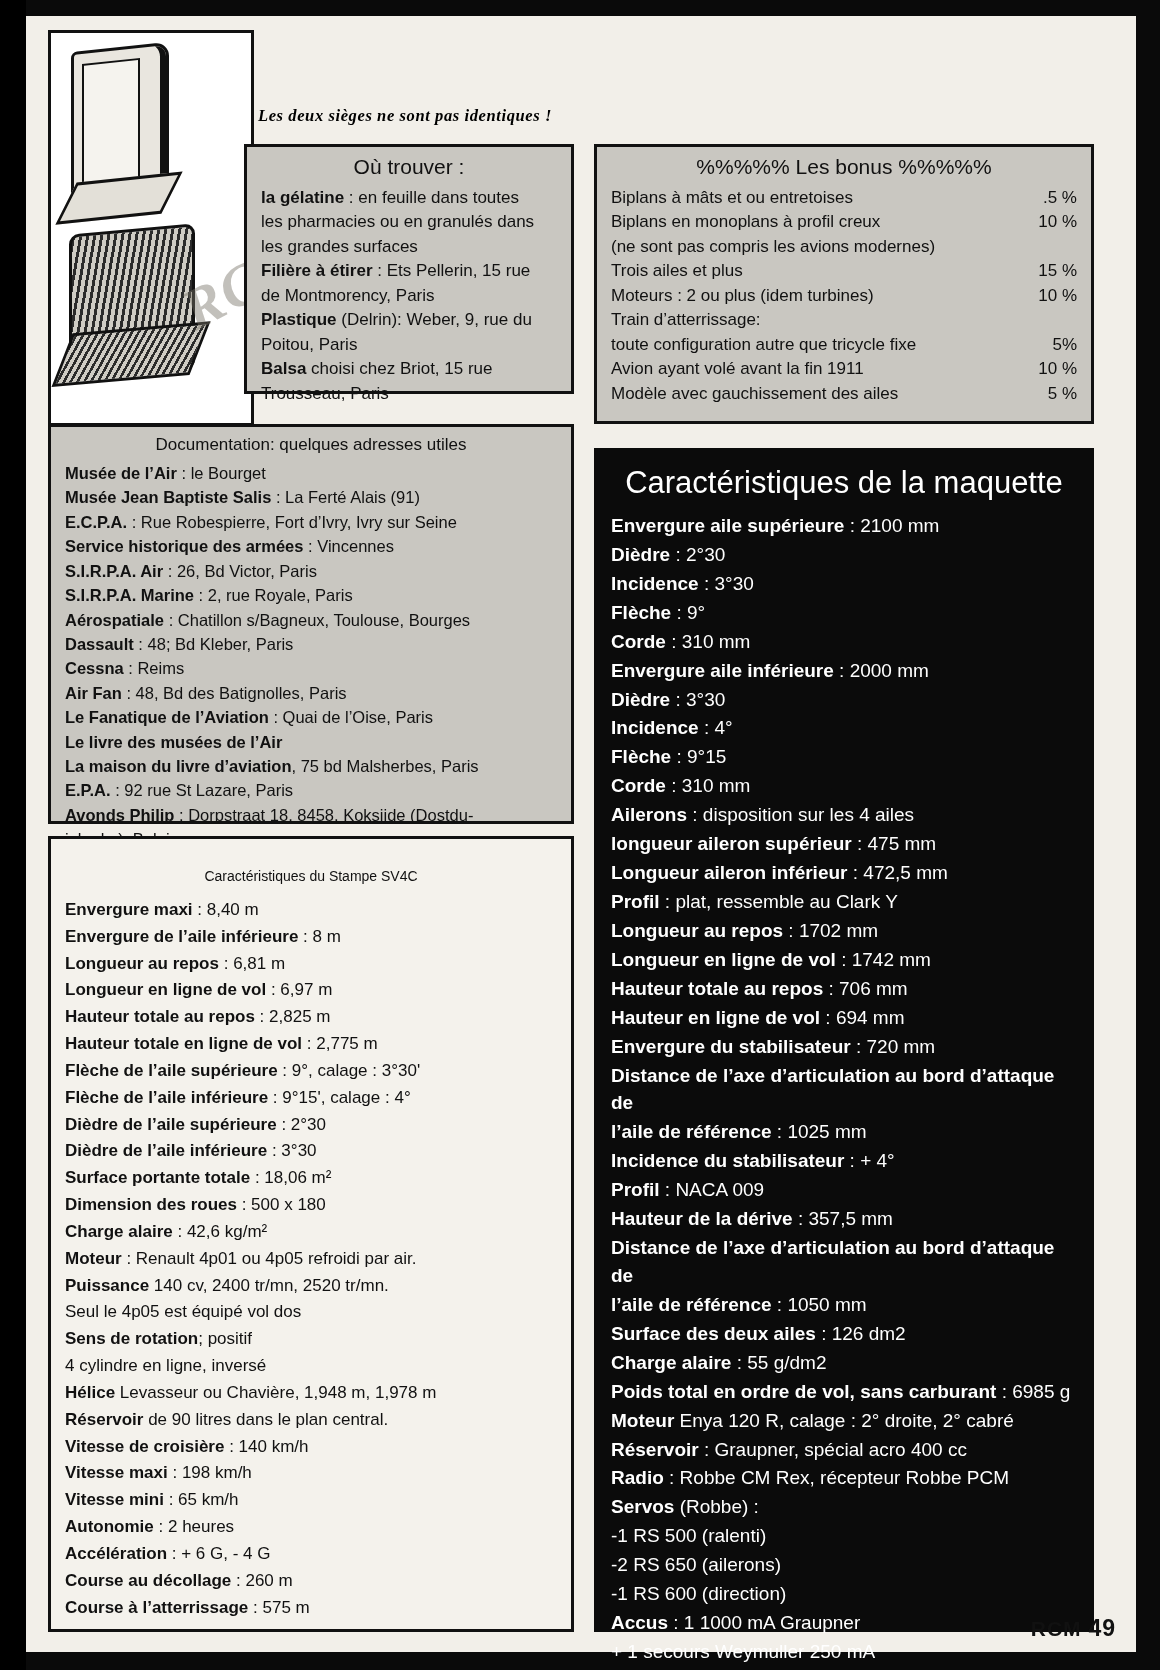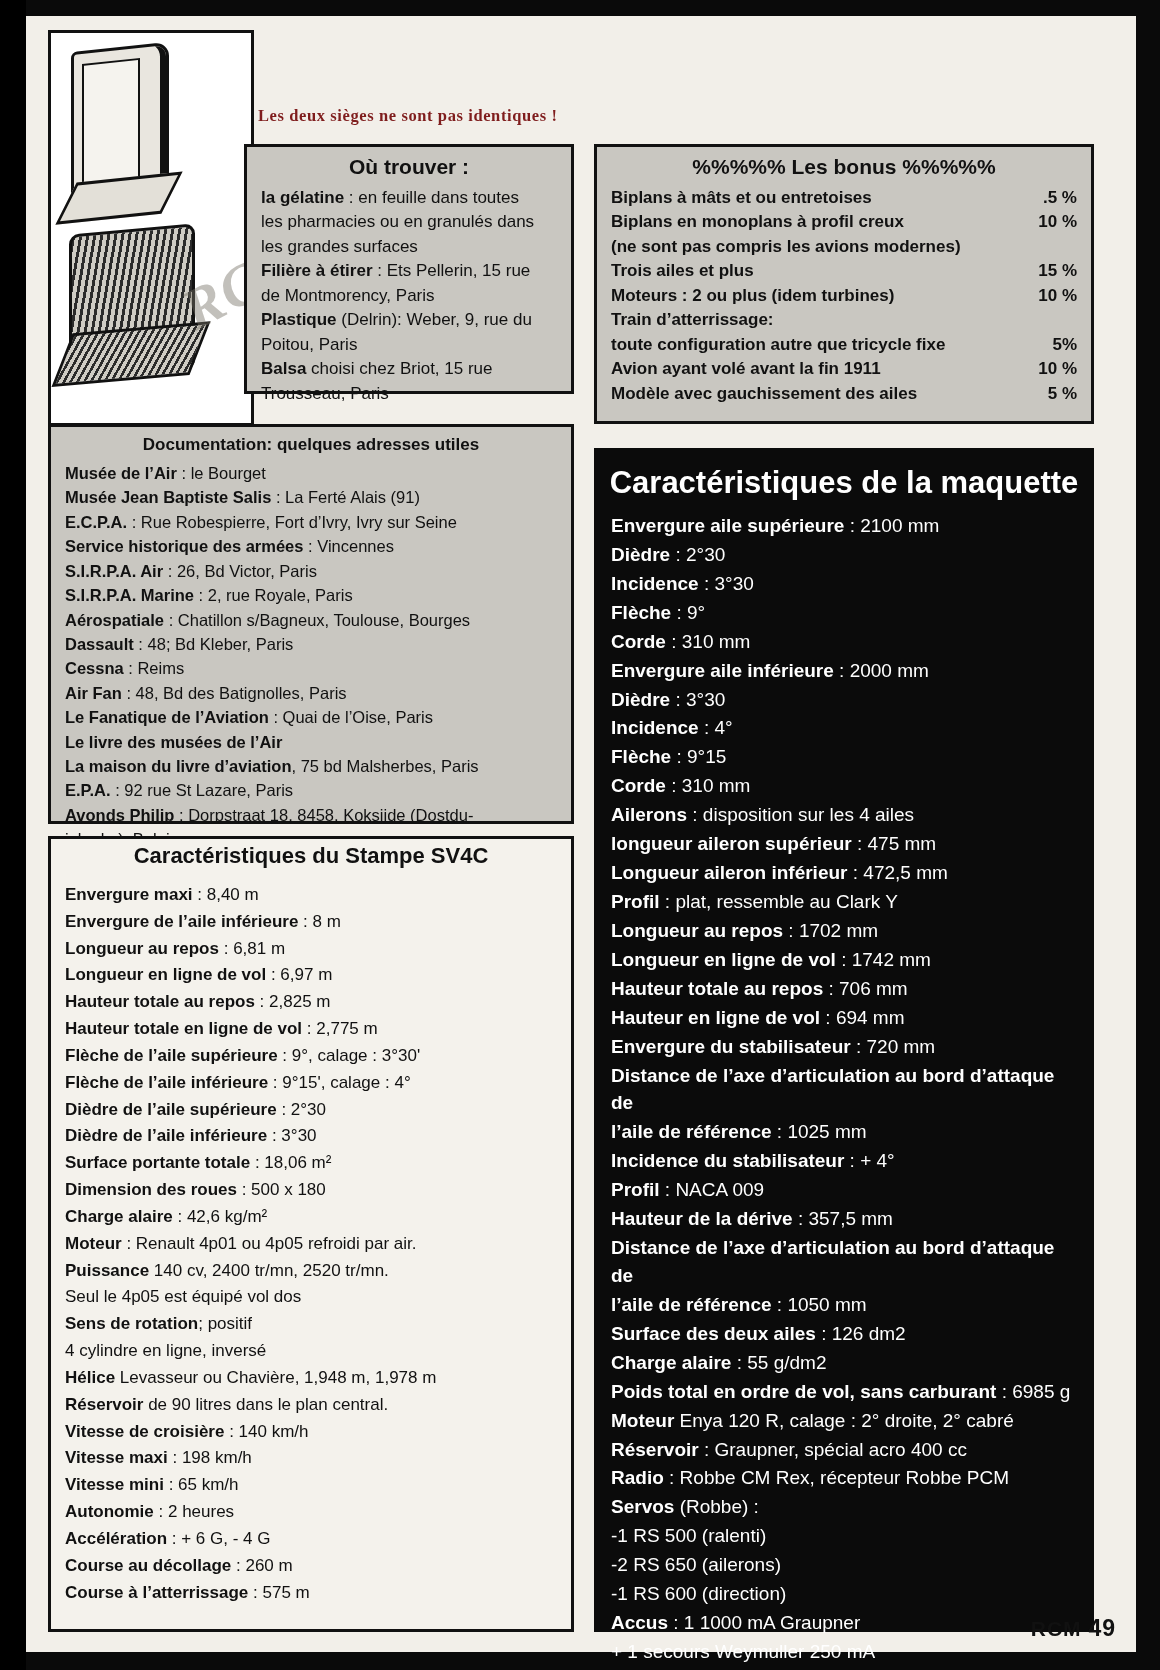--- a/index.html
+++ b/index.html
@@ -48,42 +48,42 @@
     color:rgba(120,115,105,.45);
     font-family:"Liberation Serif", serif;
     font-size:58px;font-style:italic;font-weight:bold;
     transform:rotate(-28deg);
     letter-spacing:2px;
     pointer-events:none;
   }
   .caption{
     position:absolute;left:232px;top:88px;width:330px;
     font-family:"Liberation Serif", serif;
-    font-weight:bold;font-size:16.5px;line-height:1.45;
-    color:#7f1d1d;letter-spacing:.6px;
+    font-weight:bold;font-style:italic;font-size:16.5px;line-height:1.45;
+    color:#000000;letter-spacing:.6px;
   }
 
   
   .box{position:absolute;box-sizing:border-box;}
   .box.light{background:#c9c7c1;border:3px solid #111;}
   .box.white{background:#f4f2ec;border:3px solid #111;}
   .box.dark{background:#0b0b0b;border:3px solid #0b0b0b;color:#fff;}
 
   .btitle{
-    text-align:center;font-weight:bold;font-size:21px;color:#111;
+    text-align:center;font-weight:normal;font-size:21px;color:#111;
     padding:8px 6px 6px 6px;
   }
   .box.dark .btitle{color:#fff;font-size:31px;}
   .blist{padding:0 14px 10px 14px;font-size:17px;line-height:1.38;color:#111;}
   .box.dark .blist{color:#fff;}
   .blist .row{margin:1px 0;}
   .b{font-weight:bold;}
 
   
-  .bonusrow{display:flex;justify-content:space-between;gap:8px;font-weight:bold;}
+  .bonusrow{display:flex;justify-content:space-between;gap:8px;}
   .bonusrow .val{white-space:nowrap;}
 
   
   .footer{
     position:absolute;right:20px;bottom:10px;
     font-weight:bold;font-size:21px;color:#111;letter-spacing:1px;
   }
   .footer .num{font-size:23px;}
 </style>
 </head>
@@ -180,21 +180,21 @@
           <div class="row"><span class="b">Le Fanatique de l’Aviation</span><span> : Quai de l’Oise, Paris</span></div>
           <div class="row"><span class="b">Le livre des musées de l’Air</span></div>
           <div class="row"><span class="b">La maison du livre d’aviation</span><span>, 75 bd Malsherbes, Paris</span></div>
           <div class="row"><span class="b">E.P.A.</span><span> : 92 rue St Lazare, Paris</span></div>
           <div class="row"><span class="b">Avonds Philip</span><span> : Dorpstraat 18, 8458, Koksijde (Dostdu-</span></div>
           <div class="row"><span>inkerke), Belgique</span></div>
         </div>
     </div>
 
     <div class="box white" style="left:22px;top:820px;width:526px;height:796px;">
-      <div class="btitle" style="font-size:22px;padding-top:4px;">Caractéristiques du Stampe SV4C</div>
+      <div class="btitle" style="font-size:14px;padding-top:29px;">Caractéristiques du Stampe SV4C</div>
       <div class="blist" style="font-size:17px;line-height:1.52;padding-top:6px;" id="stampe-list">
           <div class="row"><span class="b">Envergure maxi</span><span> : 8,40 m</span></div>
           <div class="row"><span class="b">Envergure de l’aile inférieure</span><span> : 8 m</span></div>
           <div class="row"><span class="b">Longueur au repos</span><span> : 6,81 m</span></div>
           <div class="row"><span class="b">Longueur en ligne de vol</span><span> : 6,97 m</span></div>
           <div class="row"><span class="b">Hauteur totale au repos</span><span> : 2,825 m</span></div>
           <div class="row"><span class="b">Hauteur totale en ligne de vol</span><span> : 2,775 m</span></div>
           <div class="row"><span class="b">Flèche de l’aile supérieure</span><span> : 9°, calage : 3°30'</span></div>
           <div class="row"><span class="b">Flèche de l’aile inférieure</span><span> : 9°15', calage : 4°</span></div>
           <div class="row"><span class="b">Dièdre de l’aile supérieure</span><span> : 2°30</span></div>

